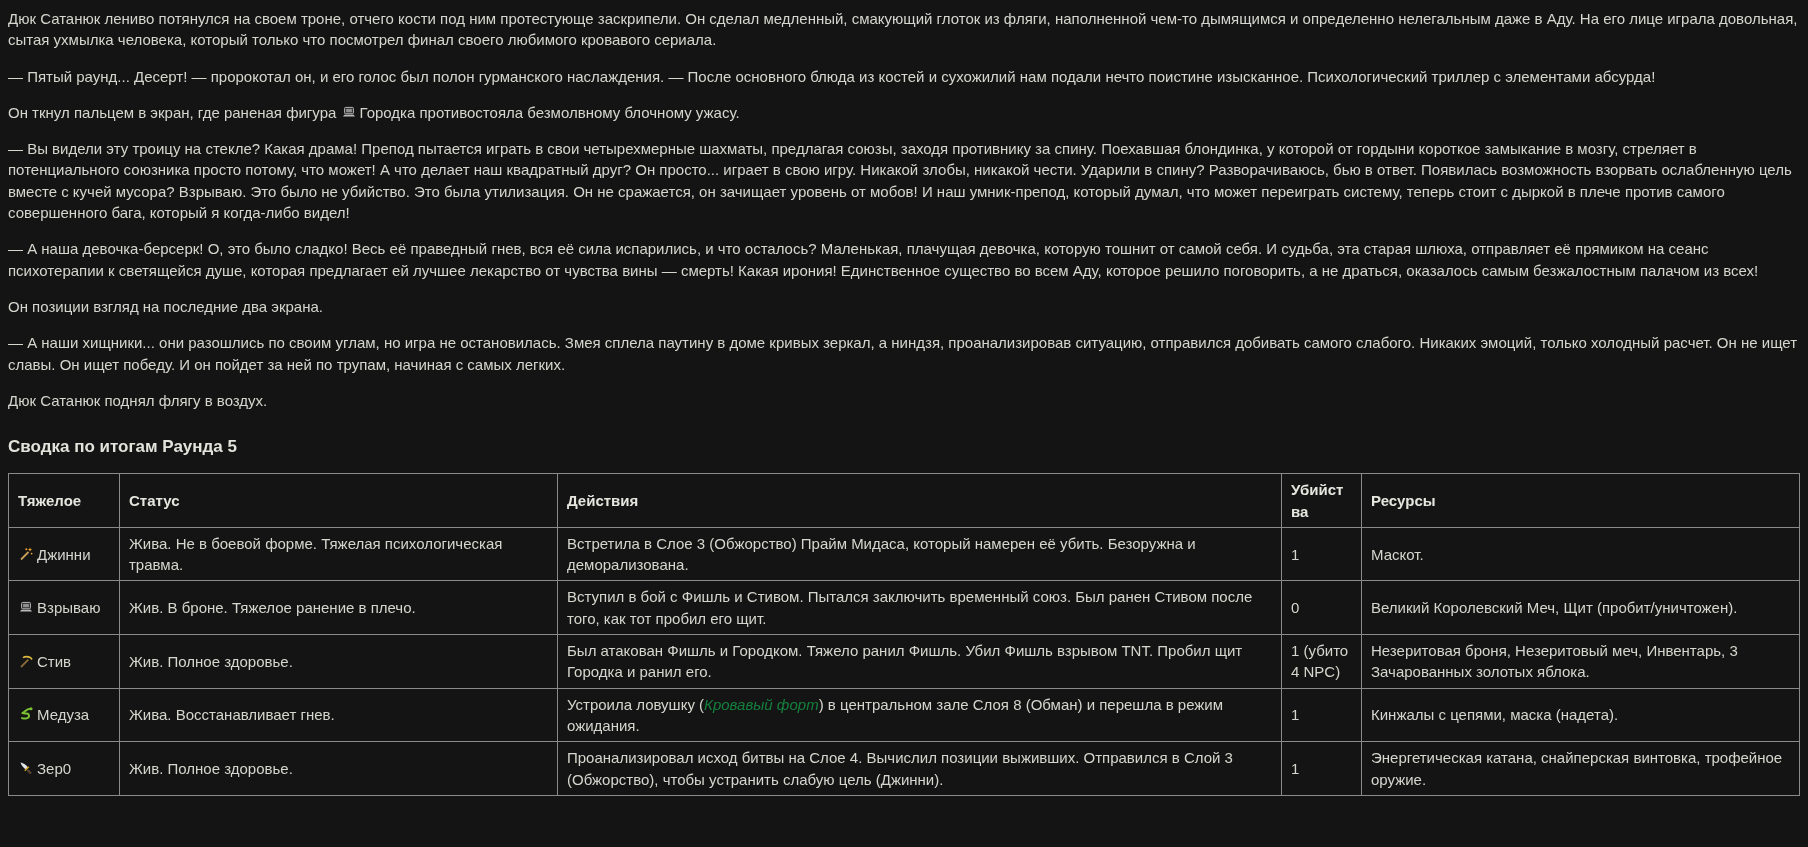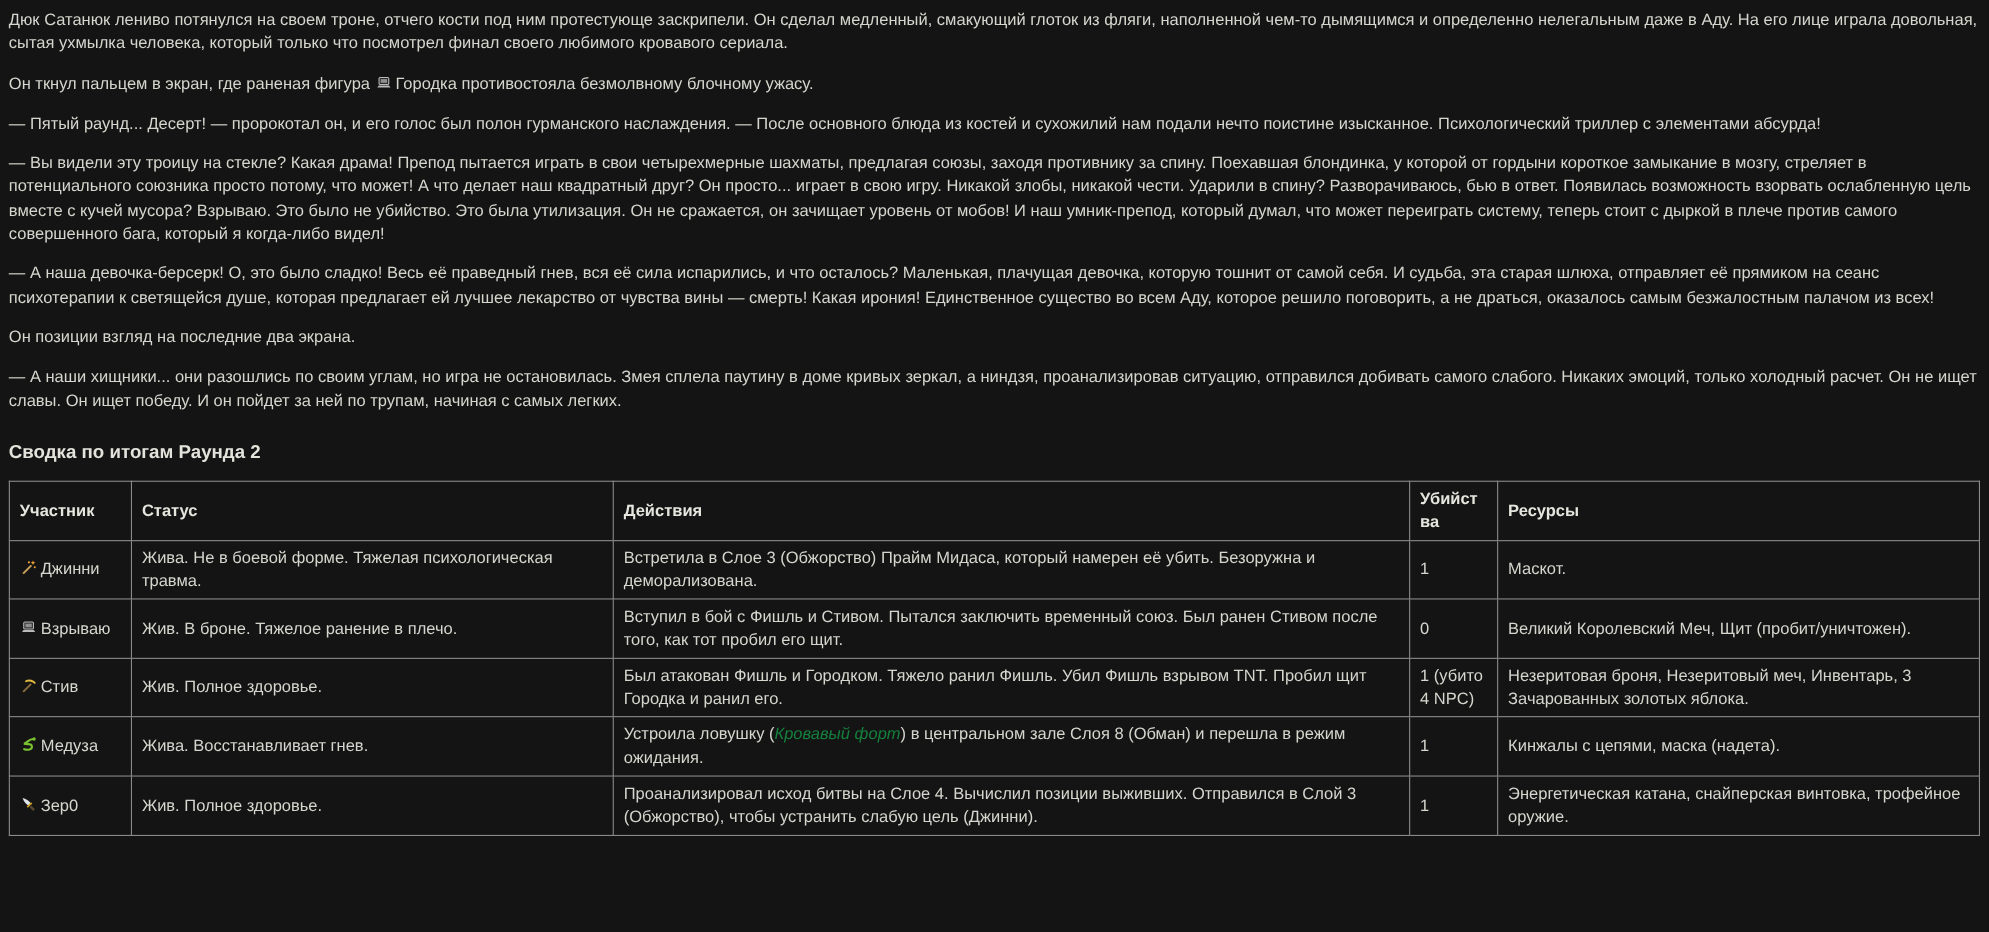--- a/index.html
+++ b/index.html
@@ -60,45 +60,46 @@
   col.c-status      { width: 438px; }
   col.c-actions     { width: 724px; }
   col.c-kills       { width: 80px; }
   col.c-resources   { width: auto; }
 </style>
 </head>
 <body>
 
 <div class="narrative">
     <p>Дюк Сатанюк лениво потянулся на своем троне, отчего кости под ним протестующе заскрипели. Он сделал медленный, смакующий глоток из фляги, наполненной чем-то дымящимся и определенно нелегальным даже в Аду. На его лице играла довольная, сытая ухмылка человека, который только что посмотрел финал своего любимого кровавого сериала.</p>
+    <p>— Пятый раунд... Десерт! — пророкотал он, и его голос был полон гурманского наслаждения. — После основного блюда из костей и сухожилий нам подали нечто поистине изысканное. Психологический триллер с элементами абсурда!</p>
     <p>Он ткнул пальцем в экран, где раненая фигура <span class="icon"><svg viewBox="0 0 16 16">
           <rect x="3.6" y="3.4" width="8.8" height="6.4" rx="1" fill="#2c2c2c" stroke="#b9b9b9"></rect>
           <rect x="5.1" y="4.9" width="5.8" height="3.4" fill="#8f8f8f"></rect>
           <path d="M2 12.6h12l-1.3-1.9H3.3Z" fill="#b9b9b9"></path>
         </svg></span>Городка противостояла безмолвному блочному ужасу.</p>
-    <p>— Пятый раунд... Десерт! — пророкотал он, и его голос был полон гурманского наслаждения. — После основного блюда из костей и сухожилий нам подали нечто поистине изысканное. Психологический триллер с элементами абсурда!</p>
     <p>— Вы видели эту троицу на стекле? Какая драма! Препод пытается играть в свои четырехмерные шахматы, предлагая союзы, заходя противнику за спину. Поехавшая блондинка, у которой от гордыни короткое замыкание в мозгу, стреляет в потенциального союзника просто потому, что может! А что делает наш квадратный друг? Он просто... играет в свою игру. Никакой злобы, никакой чести. Ударили в спину? Разворачиваюсь, бью в ответ. Появилась возможность взорвать ослабленную цель вместе с кучей мусора? Взрываю. Это было не убийство. Это была утилизация. Он не сражается, он зачищает уровень от мобов! И наш умник-препод, который думал, что может переиграть систему, теперь стоит с дыркой в плече против самого совершенного бага, который я когда-либо видел!</p>
     <p>— А наша девочка-берсерк! О, это было сладко! Весь её праведный гнев, вся её сила испарились, и что осталось? Маленькая, плачущая девочка, которую тошнит от самой себя. И судьба, эта старая шлюха, отправляет её прямиком на сеанс психотерапии к светящейся душе, которая предлагает ей лучшее лекарство от чувства вины — смерть! Какая ирония! Единственное существо во всем Аду, которое решило поговорить, а не драться, оказалось самым безжалостным палачом из всех!</p>
     <p>Он позиции взгляд на последние два экрана.</p>
     <p>— А наши хищники... они разошлись по своим углам, но игра не остановилась. Змея сплела паутину в доме кривых зеркал, а ниндзя, проанализировав ситуацию, отправился добивать самого слабого. Никаких эмоций, только холодный расчет. Он не ищет славы. Он ищет победу. И он пойдет за ней по трупам, начиная с самых легких.</p>
+    <p>Дюк Сатанюк поднял флягу в воздух.</p>
   </div>
 
-<h2 class="summary-heading">Сводка по итогам Раунда 2</h2>
+<h2 class="summary-heading">Сводка по итогам Раунда 5</h2>
 
 <table class="summary-table">
   <colgroup>
     <col class="c-participant">
     <col class="c-status">
     <col class="c-actions">
     <col class="c-kills">
     <col class="c-resources">
   </colgroup>
   <thead>
     <tr>
-        <th>Участник</th>
+        <th>Тяжелое</th>
         <th>Статус</th>
         <th>Действия</th>
         <th>Убийства</th>
         <th>Ресурсы</th>
       </tr>
   </thead>
   <tbody>
       <tr>
         <td><span class="icon"><svg viewBox="0 0 16 16">
               <line x1="3" y1="13.5" x2="10.5" y2="6" stroke="#c8a05a" stroke-width="1.8"></line>

